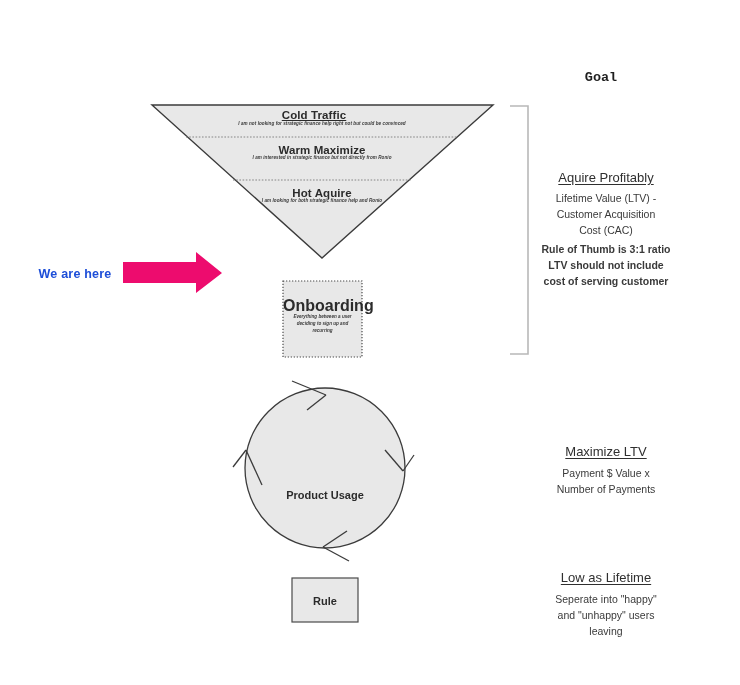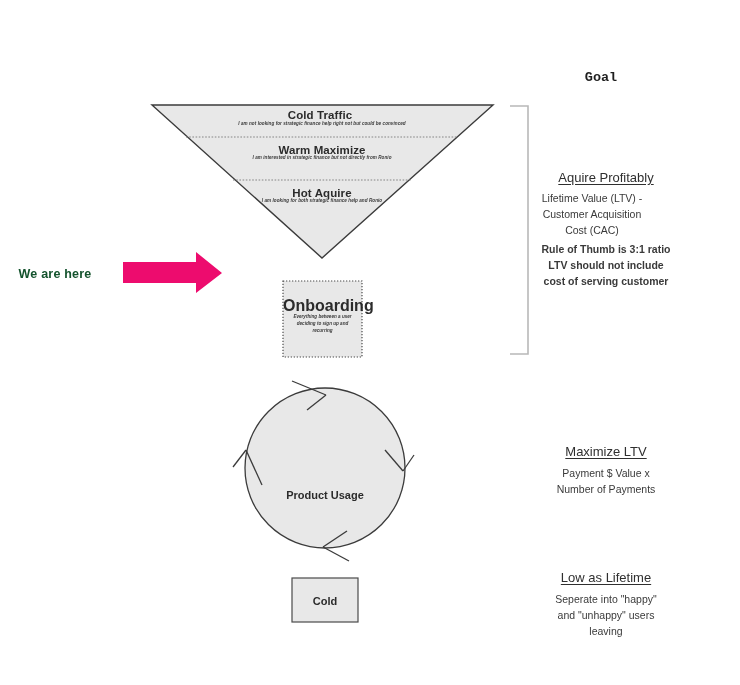--- a/index.html
+++ b/index.html
@@ -145,44 +145,44 @@
       <line x1="246" y1="450" x2="262" y2="485"></line>
     </g>
 
     <rect x="292" y="578" width="66" height="44" fill="#E8E8E8" stroke="#4a4a4a" stroke-width="1.2"></rect>
 
     <polyline points="510,106 528,106 528,354 510,354" fill="none" stroke="#b8b8b8" stroke-width="1.6" stroke-linejoin="miter"></polyline>
 
     <polygon points="123,262 196,262 196,252 222,273 196,293 196,283 123,283" fill="#ED0C6E"></polygon>
   </svg>
 
-  <div class="txt here-label" style="left:0; top:266px; width:110px; color:#14532d;">We are here</div>
+  <div class="txt here-label" style="left:20px; top:266px; width:110px; color:#1d4ed8;">We are here</div>
 
-  <div class="txt funnel-stage-title" style="left:220px; top:108px; width:200px;">Cold Traffic</div>
+  <div class="txt funnel-stage-title" style="left:214px; top:108px; width:200px;text-decoration:underline;">Cold Traffic</div>
   <div class="txt funnel-stage-sub" style="left:182px; top:121px; width:280px;">I am not looking for strategic finance help right not but could be convinced</div>
 
   <div class="txt funnel-stage-title" style="left:222px; top:143px; width:200px;">Warm Maximize</div>
   <div class="txt funnel-stage-sub" style="left:192px; top:155px; width:260px;">I am interested in strategic finance but not directly from Ronio</div>
 
   <div class="txt funnel-stage-title" style="left:222px; top:186px; width:200px;">Hot Aquire</div>
   <div class="txt funnel-stage-sub" style="left:202px; top:198px; width:240px;">I am looking for both strategic finance help and Ronio</div>
 
   <div class="txt node-title" style="left:283px; top:296px; width:79px;">Onboarding</div>
   <div class="txt node-sub" style="left:287px; top:313px; width:71px;">Everything between a user
 deciding to sign up and
 recurring</div>
 
   <div class="txt circle-title" style="left:245px; top:462px; width:160px;">Product Usage</div>
 
-  <div class="txt box-title" style="left:292px; top:594px; width:66px;">Cold</div>
+  <div class="txt box-title" style="left:292px; top:594px; width:66px;">Rule</div>
 
   <div class="txt goal-heading" style="left:526px; top:69px; width:150px;font-family:Liberation Mono, monospace;">Goal</div>
 
   <div class="txt goal-title" style="left:526px; top:170px; width:160px;">Aquire Profitably</div>
-  <div class="txt goal-body" style="left:512px; top:191px; width:160px;">Lifetime Value (LTV) -
+  <div class="txt goal-body" style="left:526px; top:191px; width:160px;">Lifetime Value (LTV) -
 Customer Acquisition
 Cost (CAC)</div>
   <div class="txt goal-body" style="left:521px; top:242px; width:170px;font-weight:bold;">Rule of Thumb is 3:1 ratio
 LTV should not include
 cost of serving customer</div>
 
   <div class="txt goal-title" style="left:526px; top:444px; width:160px;">Maximize LTV</div>
   <div class="txt goal-body" style="left:526px; top:466px; width:160px;">Payment $ Value x
 Number of Payments</div>
 

